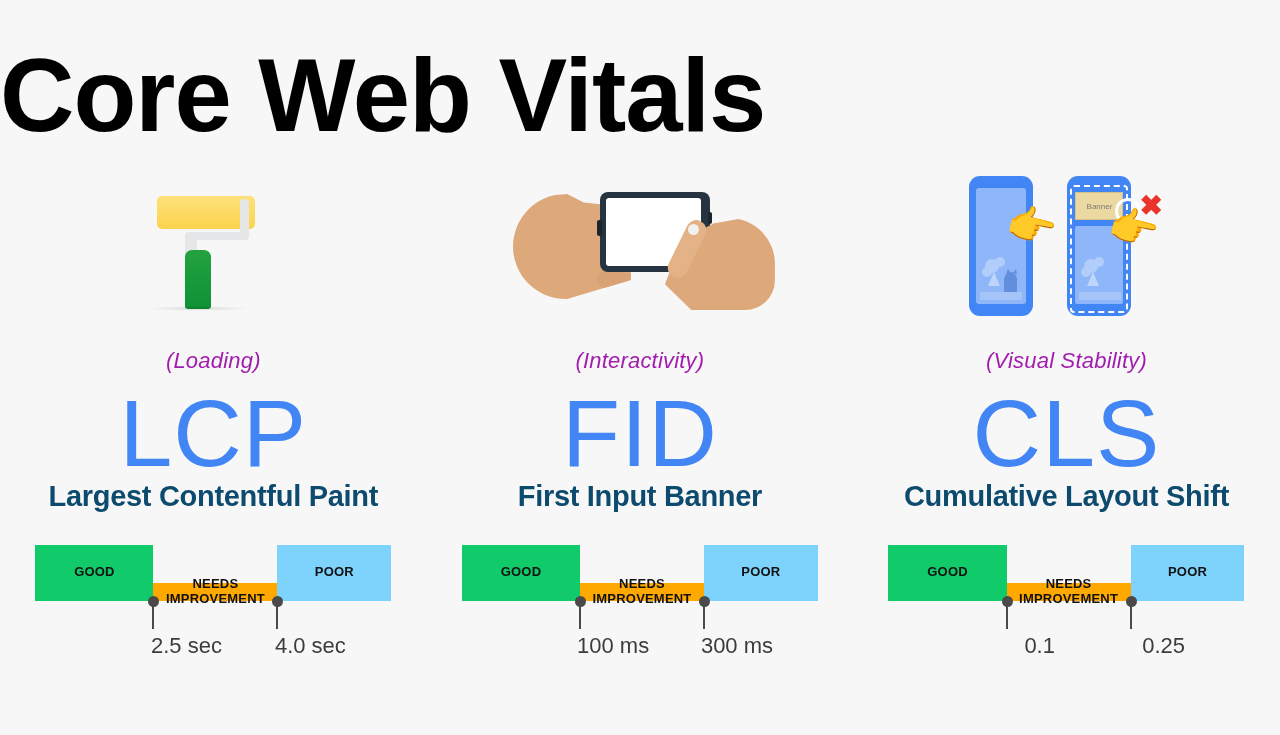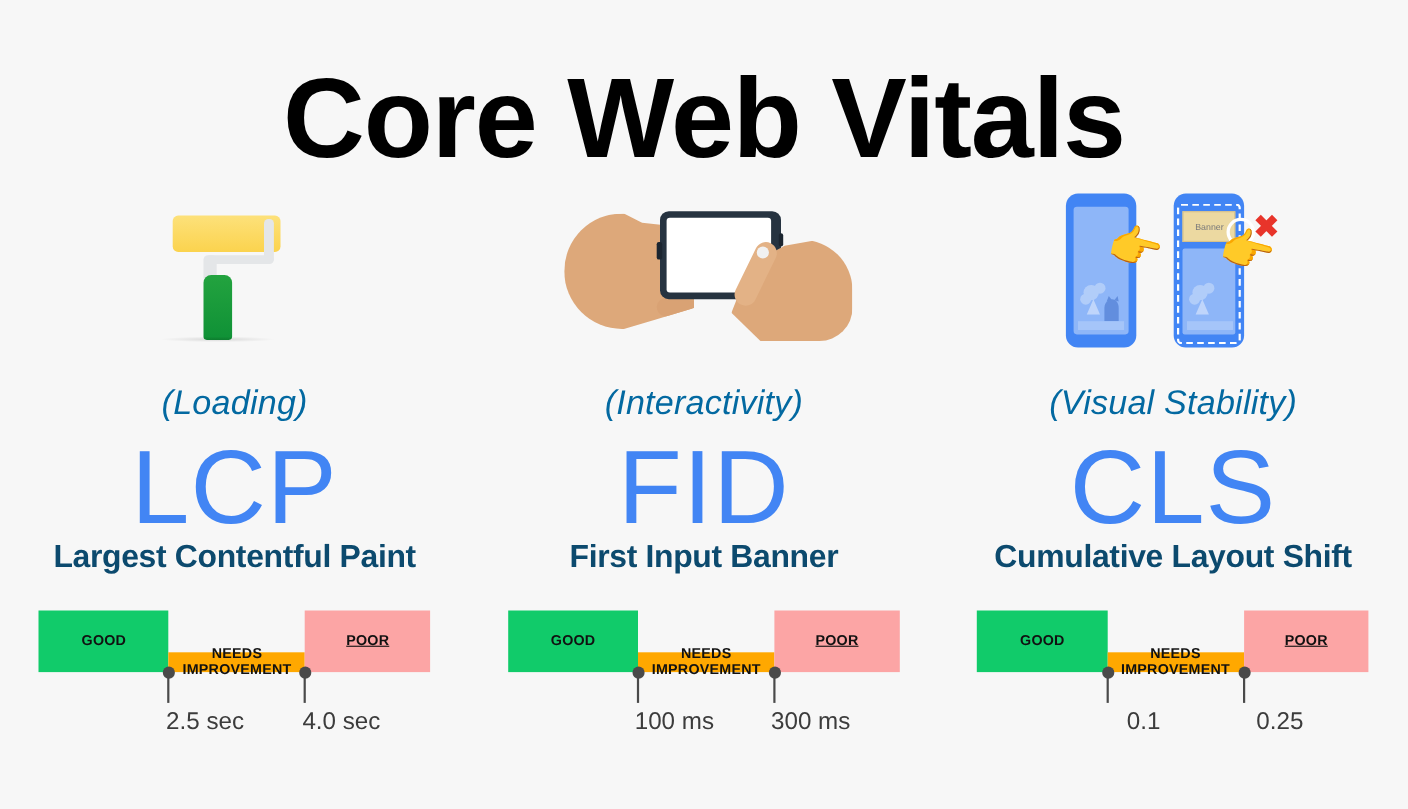--- a/index.html
+++ b/index.html
@@ -6,41 +6,41 @@
   html, body {
     width:1280px; height:735px;
     background:#f7f7f7;
     font-family:"Liberation Sans", sans-serif;
     overflow:hidden;
   }
   #page { position:relative; width:1280px; height:735px; background:#f7f7f7; }
 
   
   .title {
-    position:absolute; top:46px; left:0; width:1280px;
-    text-align:center;
+    position:absolute; top:34px; left:0; width:1280px;
+    text-align:left;
     font-family:"Liberation Sans", sans-serif;
     font-weight:bold;
     font-size:103px;
     letter-spacing:-1px;
     color:#000000;
     line-height:1.2;
   }
 
   
   .columns { position:absolute; top:170px; left:0; width:1280px; height:560px; display:flex; }
   .col { width:426.6px; position:relative; display:flex; flex-direction:column; align-items:center; }
 
   .icon-area { height:150px; width:100%; position:relative; }
 
   .subtitle {
     margin-top:28px;
-    font-size:31px;
+    font-size:22px;
     font-style:italic;
-    color:#0369a1;
+    color:#a21caf;
     letter-spacing:0.2px;
   }
   .acronym {
     margin-top:10px;
     font-size:95px;
     font-weight:normal;
     color:#4285f4;
     letter-spacing:1px;
     line-height:1.05;
   }
@@ -59,21 +59,21 @@
     display:flex; align-items:center; justify-content:center;
     text-align:center;
     font-size:13px;
     font-weight:bold;
     color:#111;
     letter-spacing:0.2px;
     line-height:1.15;
   }
   .seg.good { background:#11cb6a; width:33.2%; }
   .seg.needs { background:#ffa800; width:34.8%;margin-top:38px; }
-  .seg.poor { background:#fca5a5; width:32%;text-decoration:underline; }
+  .seg.poor { background:#7dd3fc; width:32%; }
 
   .markers { position:relative; width:356px; height:78px; }
   .marker { position:absolute; top:0; }
   .marker .dot {
     position:absolute; left:-5px; top:-5px;
     width:11px; height:11px; border-radius:50%;
     background:#4a4a4a;
   }
   .marker .stem {
     position:absolute; left:-1px; top:2px;

